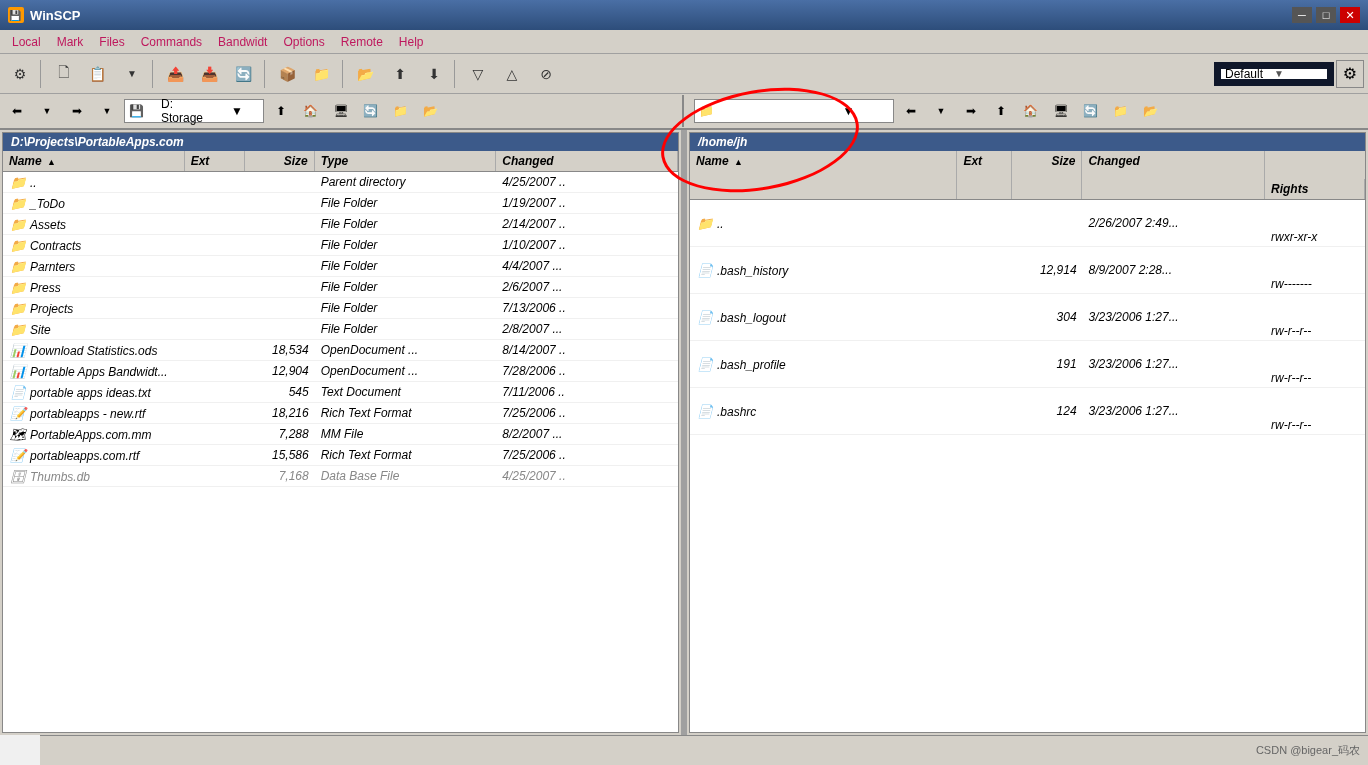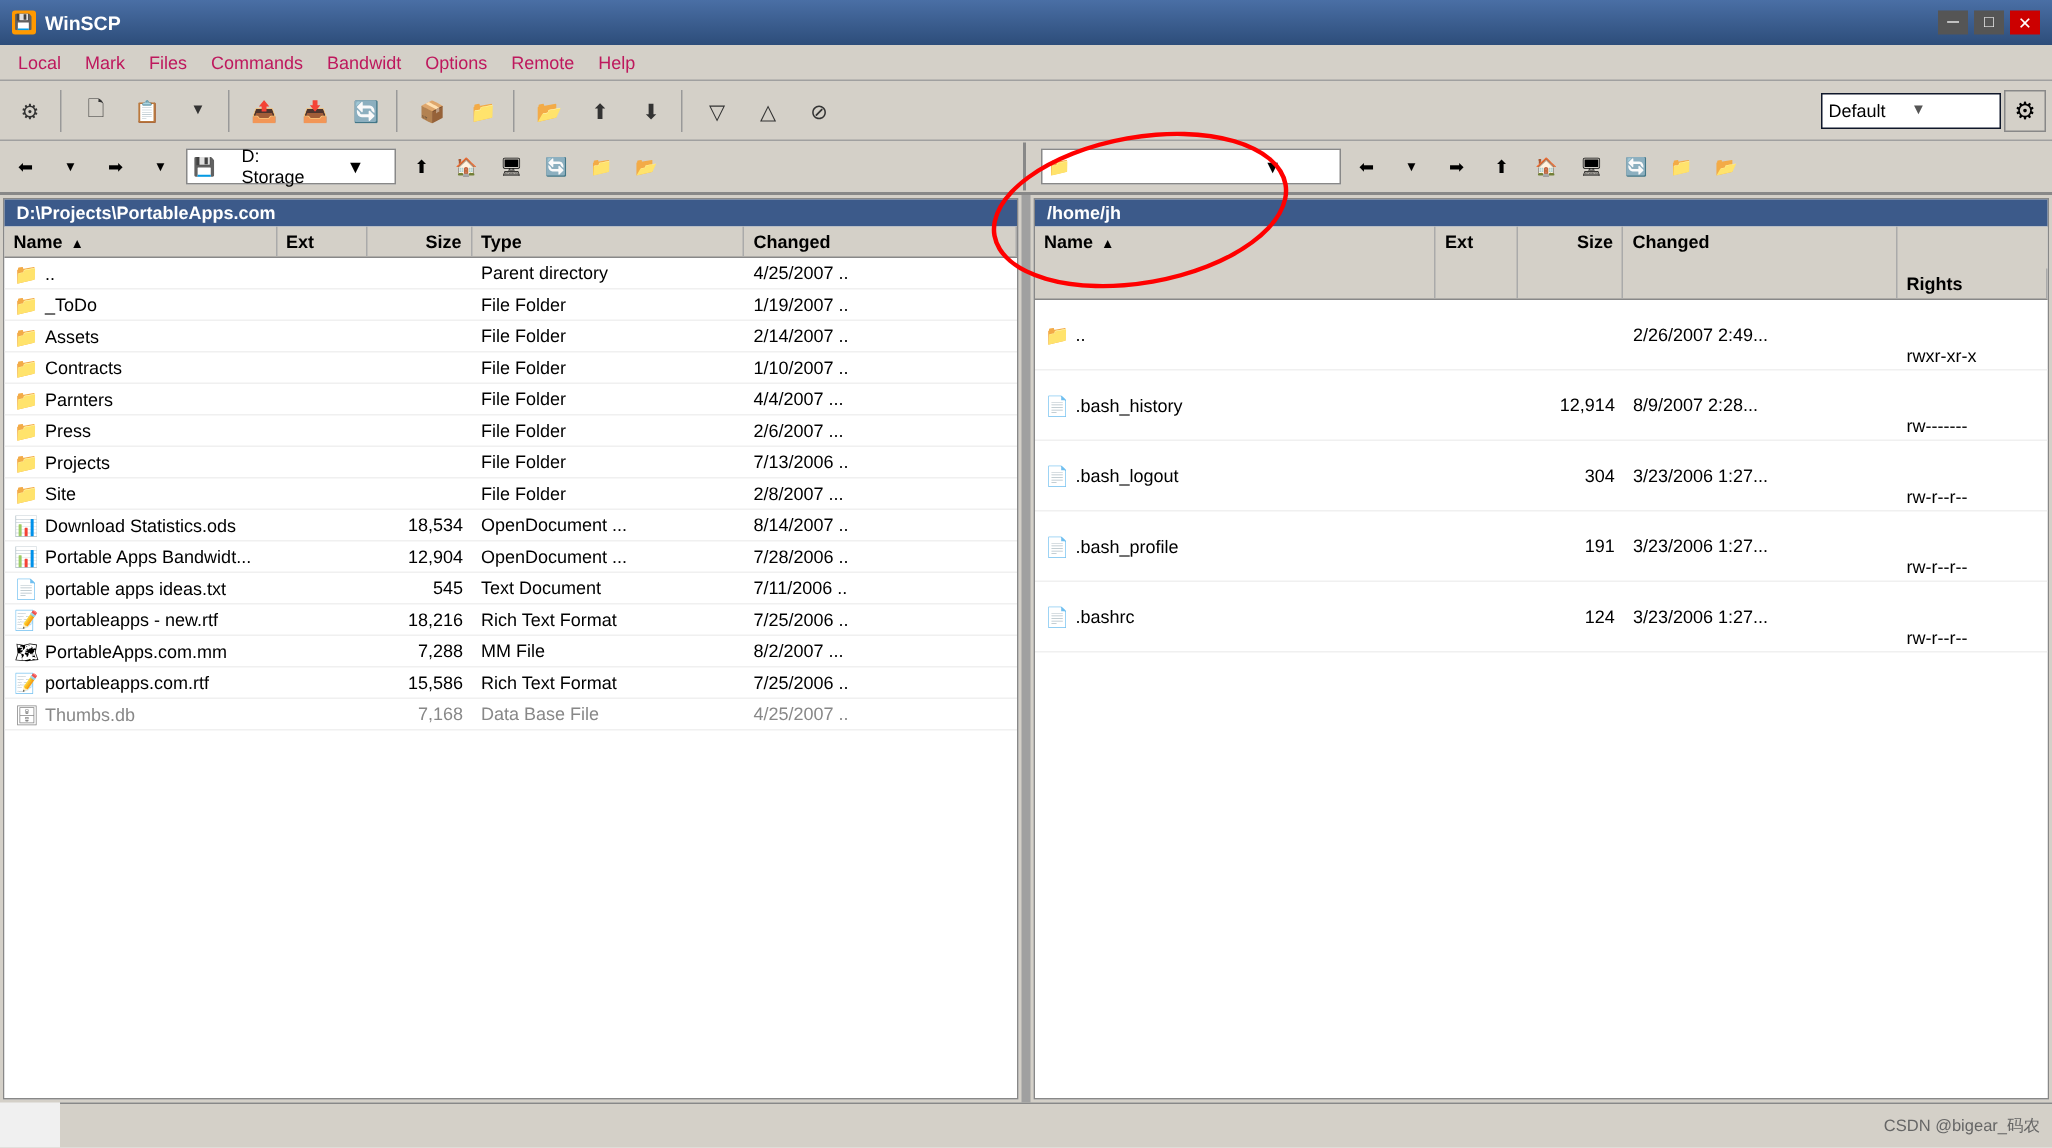--- a/index.html
+++ b/index.html
@@ -58,21 +58,21 @@
       border: 1px solid transparent;
       background: transparent;
       cursor: pointer;
       display: flex; align-items: center; justify-content: center;
       font-size: 14px;
       color: #333;
     }
     .tb-separator { width: 4px; height: 28px; border-left: 1px solid #999; margin: 0 2px; }
     .tb-session-dropdown {
       display: flex; align-items: center;
-      background: white; border: 1px solid #0f172a;
+      background: white; border: 7px solid #0f172a;
       height: 24px; padding: 0 4px;
       min-width: 120px;
       justify-content: space-between;
     }
     .tb-session-dropdown span { flex: 1; font-size: 12px; }
     .tb-session-dropdown .arrow { font-size: 10px; color: #555; }
     .tb-gear-btn {
       width: 28px; height: 28px;
       border: 1px solid #888;
       background: #d4d0c8;
@@ -110,20 +110,21 @@
       cursor: pointer;
       display: flex; align-items: center; justify-content: center;
       font-size: 12px;
     }
 
     
     #main-content {
       display: flex;
       height: calc(765px - 30px - 24px - 40px - 36px - 30px);
       background: #d4d0c8;
+      font-style: italic;
     }
 
     
     .file-panel {
       flex: 1;
       display: flex;
       flex-direction: column;
       background: white;
       border: 1px solid #888;
       margin: 2px;

